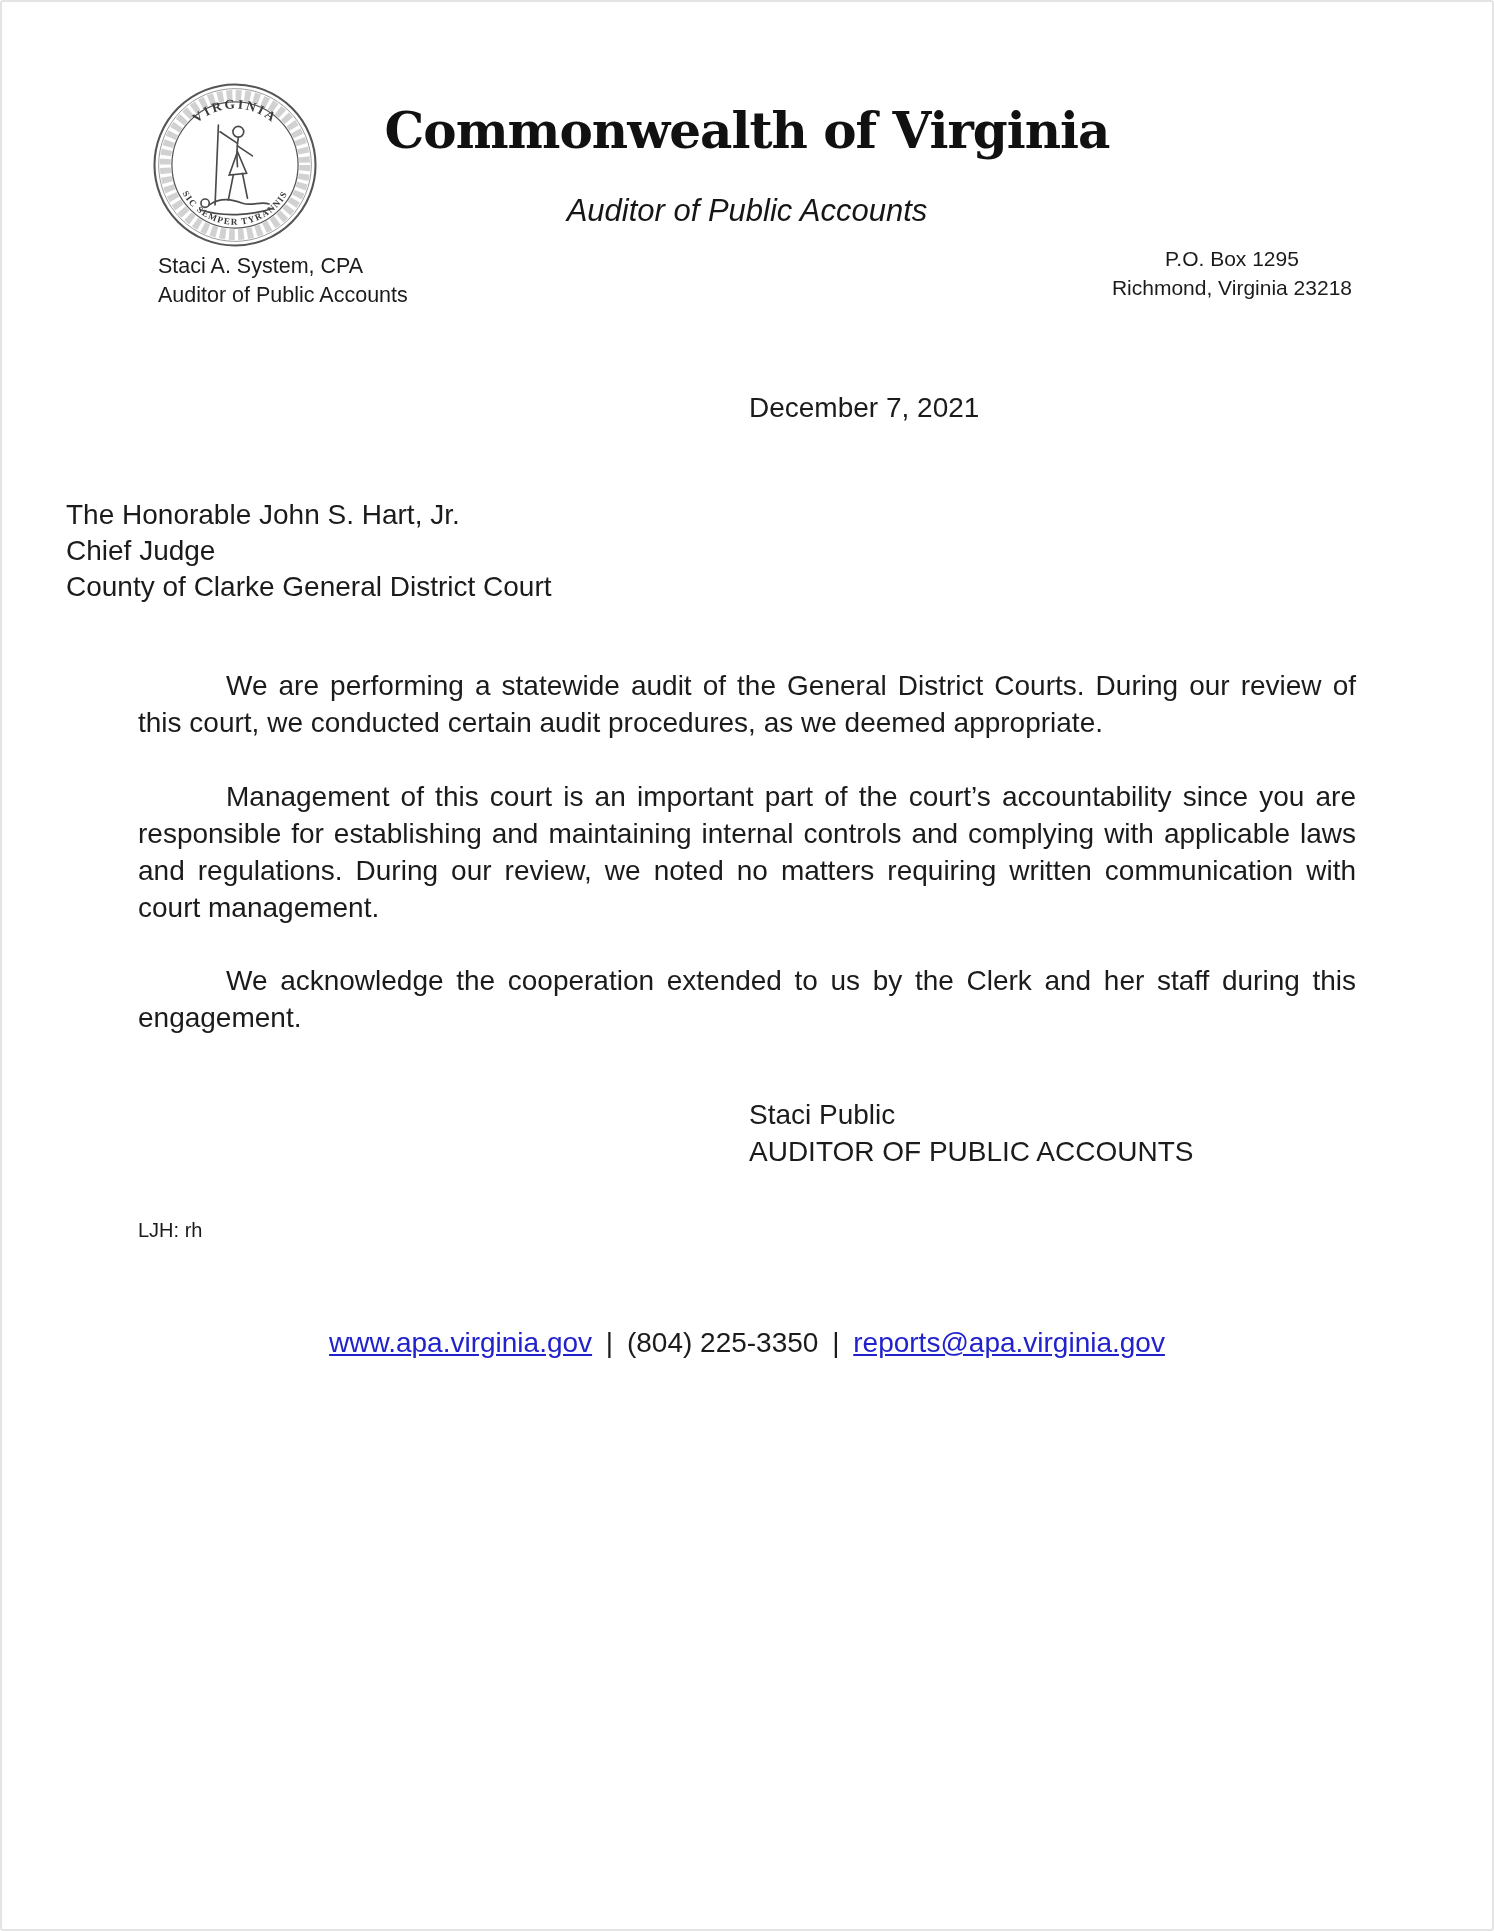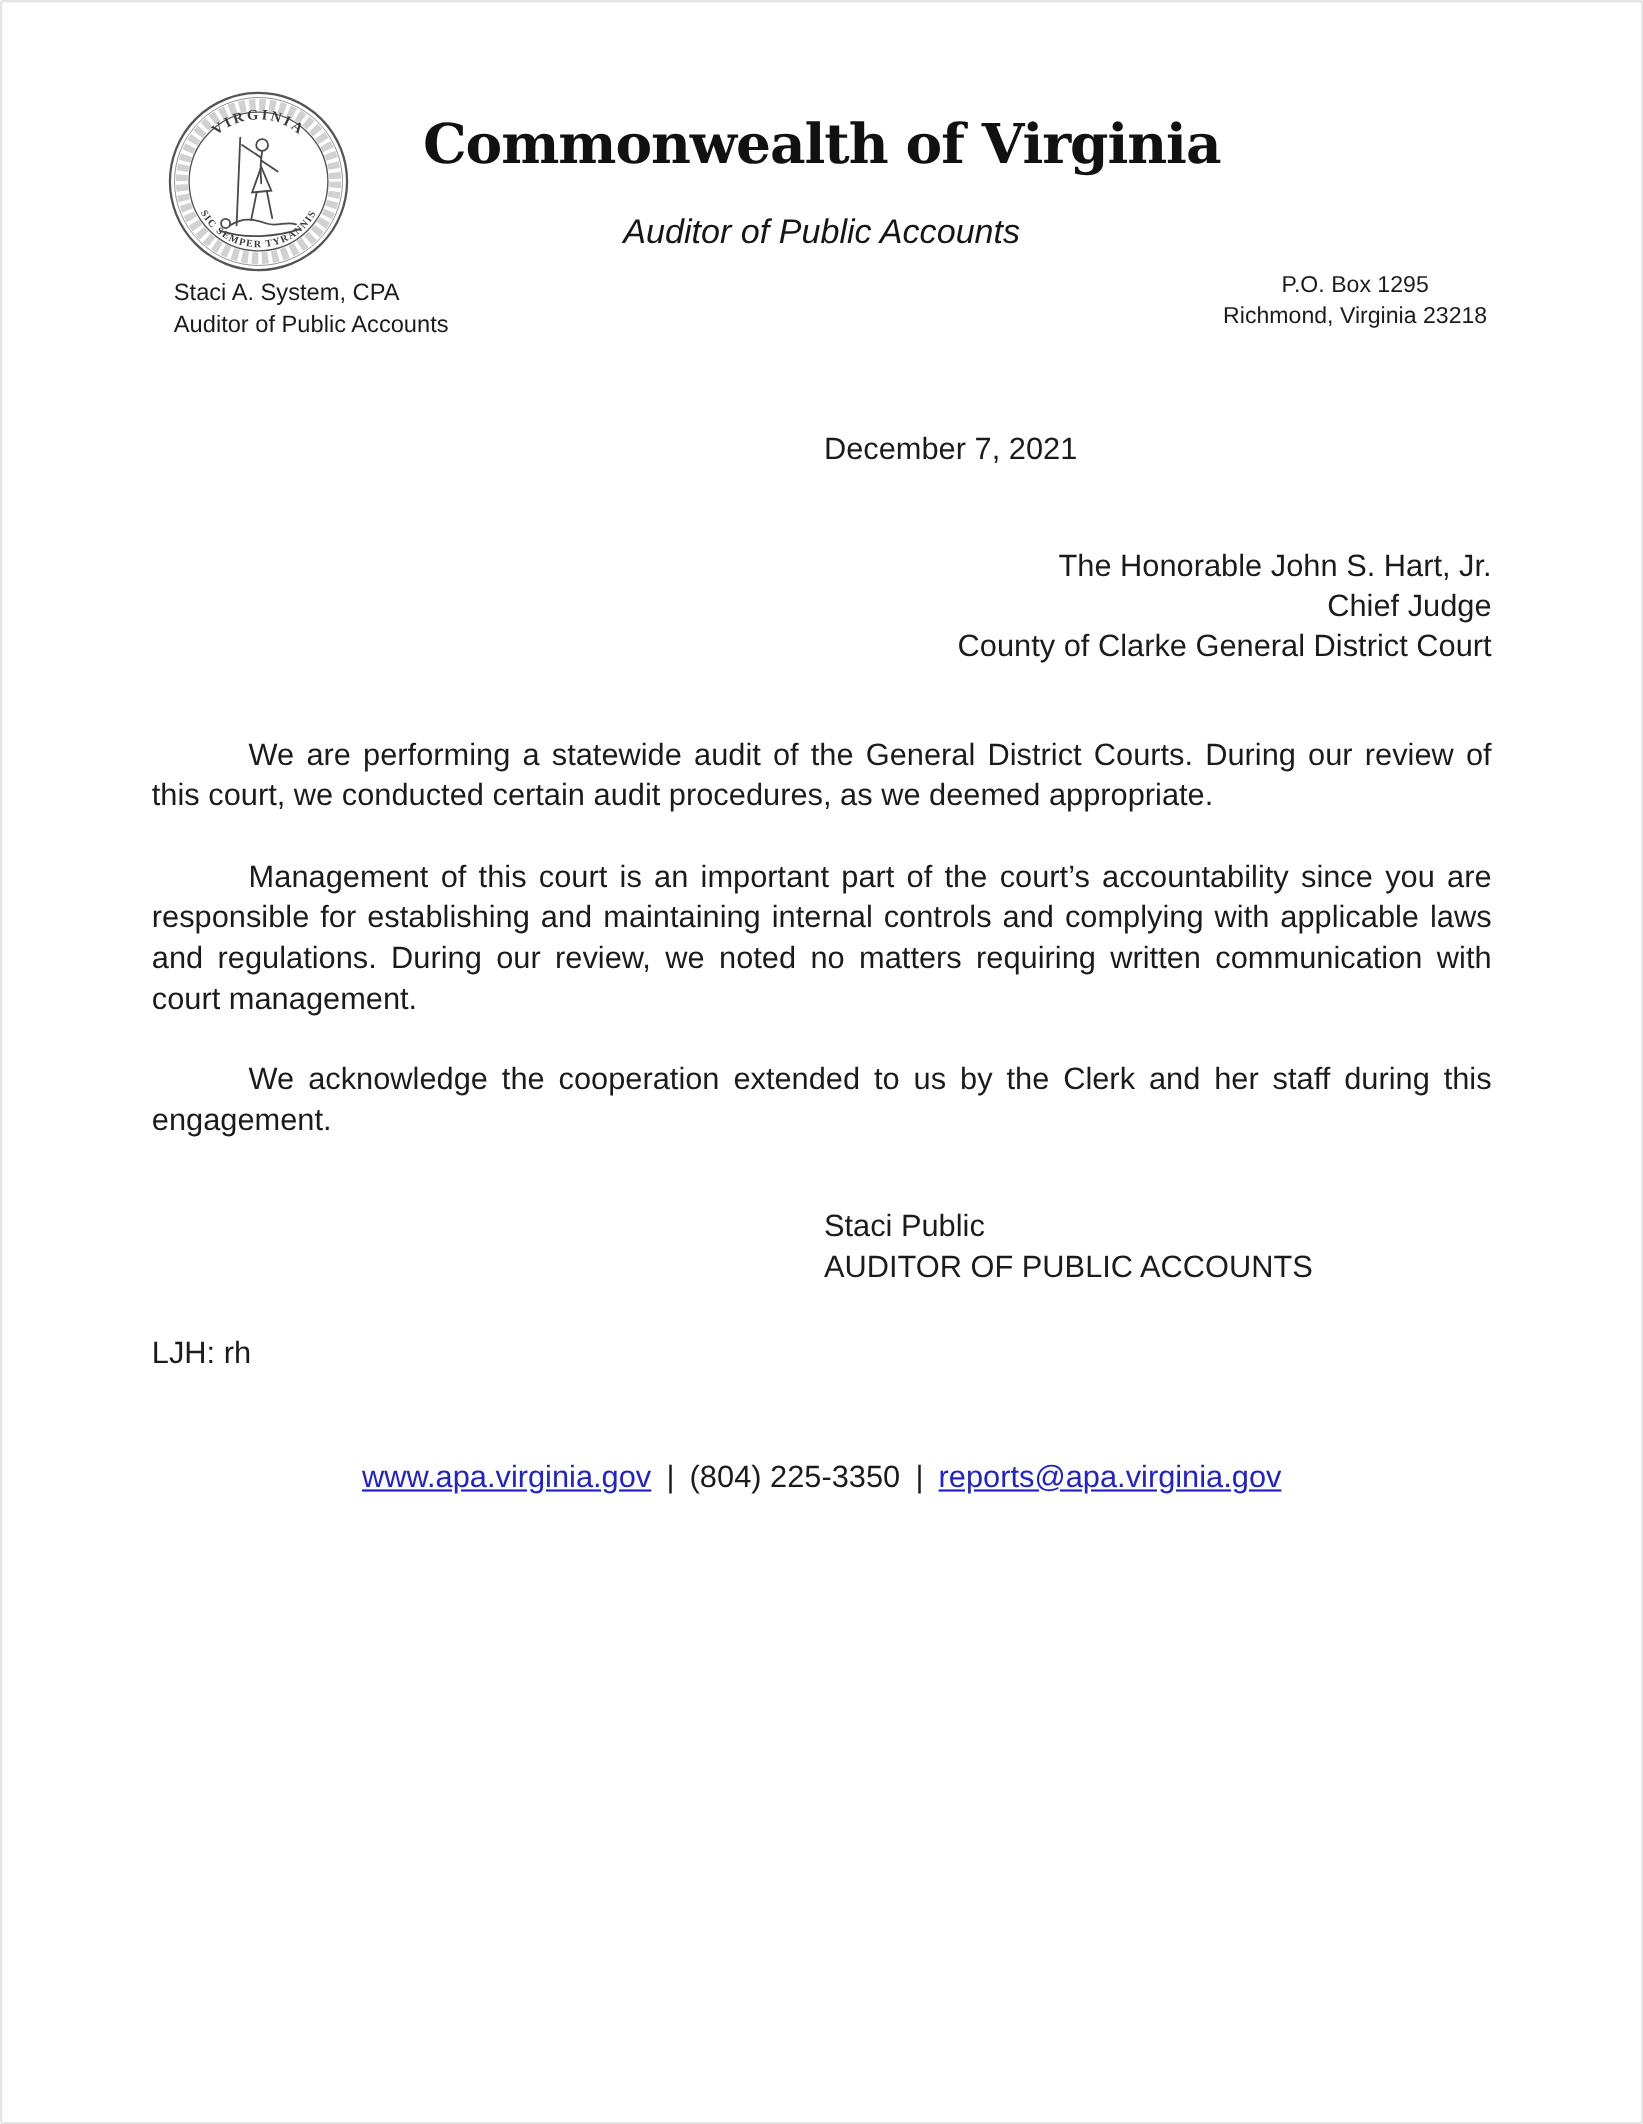--- a/index.html
+++ b/index.html
@@ -66,21 +66,20 @@
   .date-line {
     margin: 78px 136px 0 747px;
     font-size: 28px;
     line-height: 36px;
   }
 
   .recipient {
     margin: 71px 136px 0 64px;
     font-size: 28px;
     line-height: 36px;
-    text-align: right;
   }
 
   .audit-info {
     margin: 69px 136px 0 136px;
     font-size: 28px;
     line-height: 37px;
   }
   .audit-row { display: flex; }
   .audit-label { width: 262px; flex: 0 0 262px; }
 
@@ -95,21 +94,21 @@
   .body-para.last  { margin-top: 36px; }
 
   .signature {
     margin: 60px 136px 0 747px;
     font-size: 28px;
     line-height: 37px;
   }
 
   .reference {
     margin: 42px 136px 0 136px;
-    font-size: 28px;
+    font-size: 20px;
     line-height: 36px;
   }
 
   .cc-block {
     display: flex;
     margin: 32px 136px 0 136px;
     font-size: 28px;
     line-height: 36.5px;
   }
   .cc-label { width: 89px; flex: 0 0 89px; }

